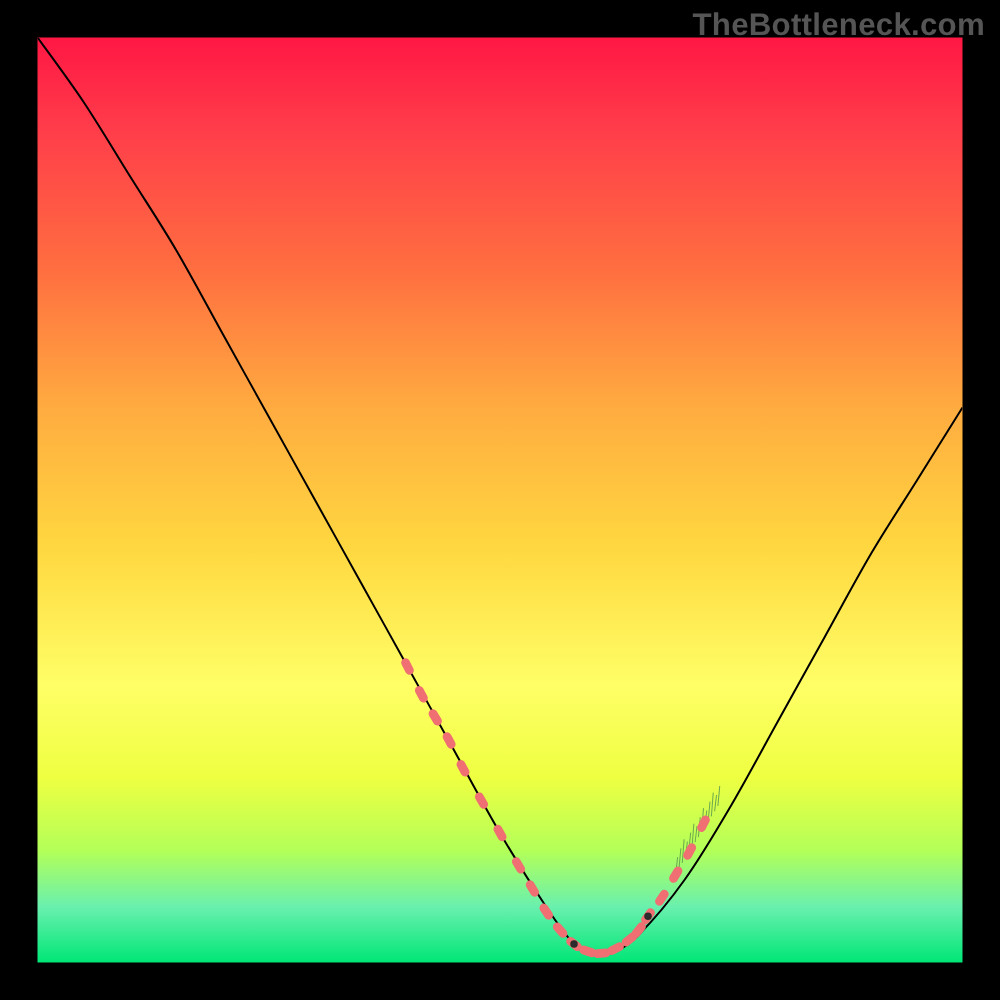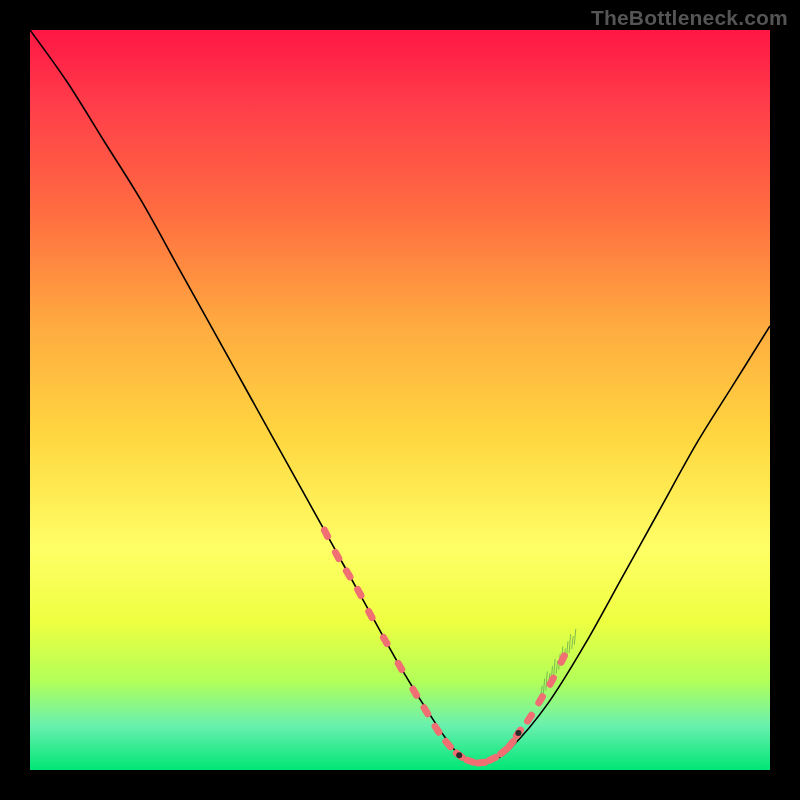--- a/index.html
+++ b/index.html
@@ -27,21 +27,21 @@
       #b2ff59 88%,
       #69f0ae 94%,
       #00e676 100%
     );
   }
   .watermark {
     position: absolute;
     top: 6px;
     right: 12px;
     font-family: Arial, Helvetica, sans-serif;
-    font-size: 21px;
+    font-size: 25px;
     font-weight: bold;
     color: #555555;
     letter-spacing: 0.2px;
     z-index: 10;
   }
   svg.curve {
     position: absolute;
     left: 0; top: 0;
     width: 740px;
     height: 740px;

